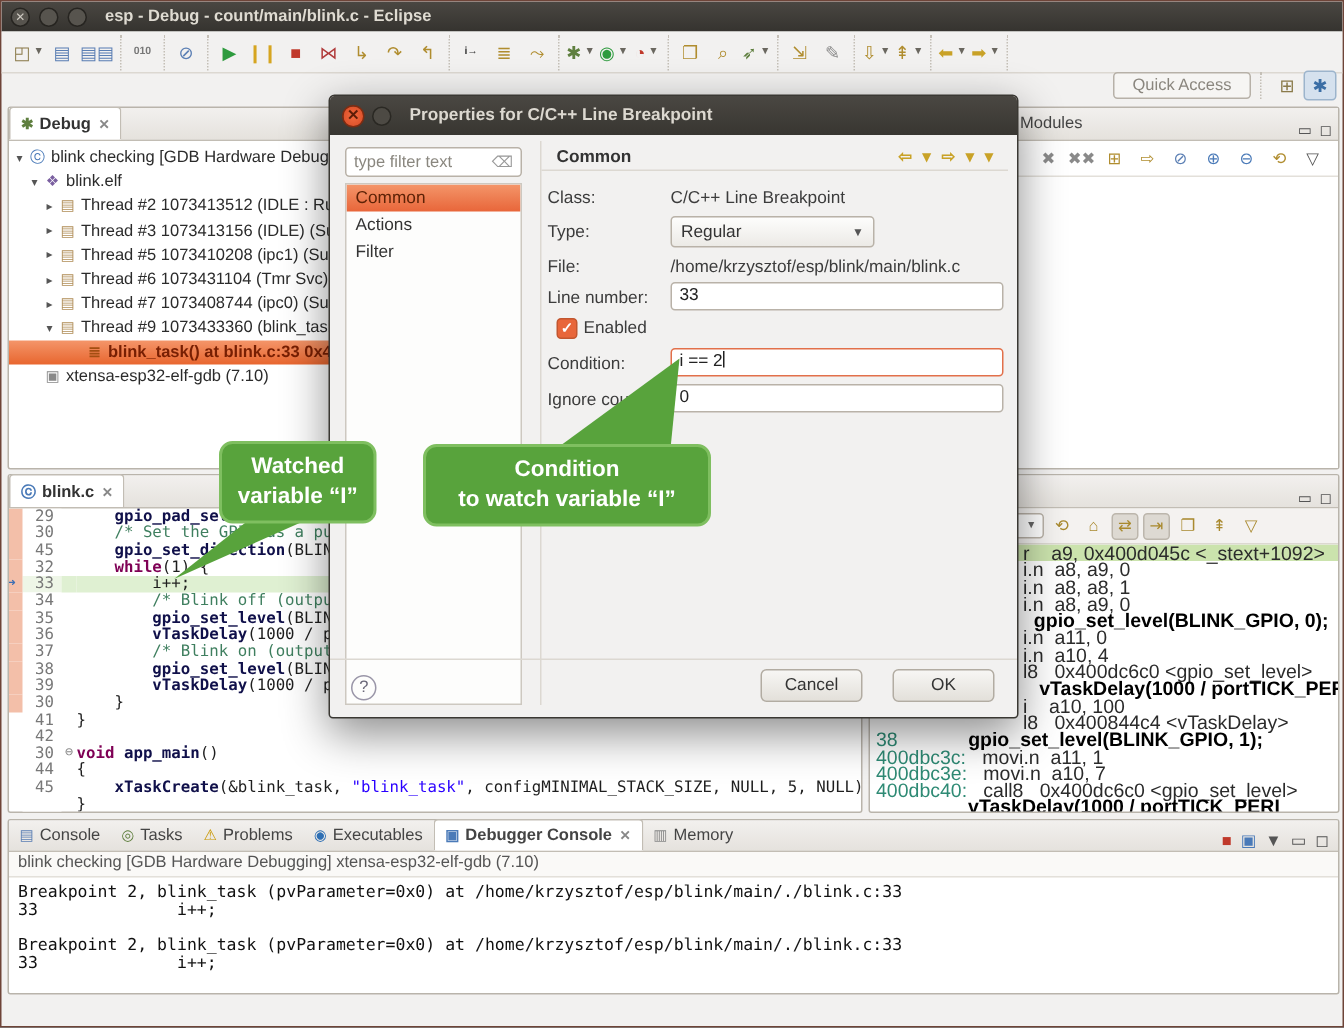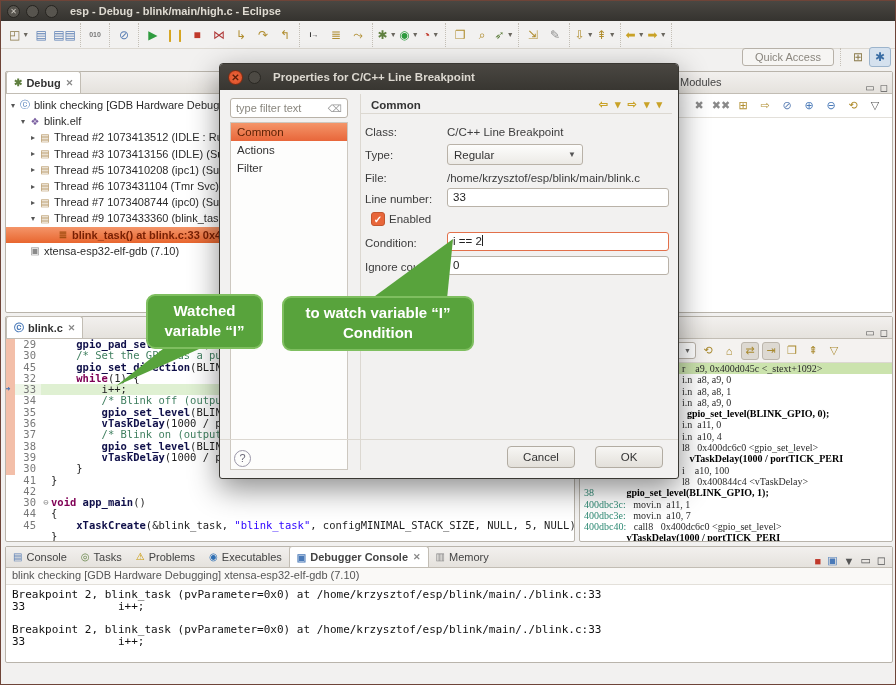--- a/index.html
+++ b/index.html
@@ -52,21 +52,21 @@
   .cl.cur .ctext, .cl.cur .fold { background:#dff0d2; }
   .pl { color:#1e1e1e; } .kw { color:#7f0055; font-weight:bold; } .cm { color:#3f7f5f; }
   .str { color:#2a00ff; } .fn { color:#10104a; font-weight:bold; }
 
   
   #disasm-tools { height:24px; border-bottom:1px solid #dcd8d1; background:#f4f2f0; display:flex; align-items:center; padding:0 4px; gap:3px; }
   #disasm-loc { width:112px; height:17px; border:1px solid #b9b2a8; border-radius:3px; background:#fff; color:#8a877f; font-size:10px; padding:1px 4px; white-space:nowrap; overflow:hidden; display:flex; align-items:center; }
   #disasm-loc .dd { margin-left:auto; font-size:7px; color:#666; }
   .dtool { width:18px; height:18px; display:flex; align-items:center; justify-content:center; font-size:11px; color:#a98a2f; border-radius:3px; }
   .dtool.pressed { background:#ddd9d2; border:1px solid #bcb6ac; }
-  #disasm-body { font-family:Liberation Serif, serif; font-size:10px; overflow:hidden; height:calc(100% - 46px); }
+  #disasm-body { font-family:Liberation Sans, sans-serif; font-size:13px; overflow:hidden; height:calc(100% - 46px); }
   .drow { height:11.3px; line-height:11.3px; white-space:pre; }
   .drow.hl { background:#cbe3ad; }
   .addr { color:#2e8a74; } .ins { color:#2b2b2b; } .src { color:#000; font-weight:bold; }
 
   
   #console-tabs { height:21px; background:linear-gradient(#f2f0ee,#e5e2dd); border-bottom:1px solid #c2bdb4; display:flex; align-items:flex-end; }
   .ctab { height:21px; display:flex; align-items:center; padding:0 7px; font-size:11px; color:#444; }
   .ctab.active { background:#fff; border:1px solid #c2bdb4; border-bottom:none; border-radius:3px 3px 0 0; font-weight:bold; }
   .ctab .cticn { margin-right:4px; font-size:10px; }
   #console-icons { margin-left:auto; display:flex; align-items:center; gap:6px; padding-right:6px; font-size:11px; }
@@ -105,21 +105,21 @@
 </style>
 </head>
 <body>
 
 <div id="win">
 
   <div id="titlebar">
     <div class="winbtn">✕</div>
     <div class="winbtn"></div>
     <div class="winbtn"></div>
-    <div class="title">esp - Debug - blink/main/high.c - Eclipse</div>
+    <div class="title">esp - Debug - count/main/blink.c - Eclipse</div>
   </div>
 
   <div id="toolbar">
       <div class="tgroup">
         <div class="tbtn">
           <span style="color: rgb(138, 122, 74);">◰</span>
           <span class="dd">▼</span>
         </div>
         <div class="tbtn">
           <span style="color: rgb(91, 127, 180);">▤</span>
@@ -482,25 +482,25 @@
     </div>
     <div id="dlg-sep"></div>
     <div id="dlg-help">?</div>
     <div class="dbtn" style="left:287px;">Cancel</div>
     <div class="dbtn" style="left:375px;">OK</div>
   </div>
 
   <svg class="ctail" style="left:100px;top:336px;width:130px;height:55px;" viewBox="0 0 130 55">
     <polygon points="15,49 72,4 116,4" fill="#58a33c"></polygon>
   </svg>
-  <div class="callout" style="left:145px;top:293px;width:117px;">
+  <div class="callout" style="left:145px;top:293px;width:105px;">
     <div>Watched</div>
     <div>variable “I”</div>
   </div>
   <svg class="ctail" style="left:360px;top:236px;width:110px;height:64px;" viewBox="0 0 110 64">
     <polygon points="92,2 10,62 86,62" fill="#58a33c"></polygon>
   </svg>
   <div class="callout" style="left:281px;top:295px;width:192px;">
+    <div>Condition</div>
     <div>to watch variable “I”</div>
-    <div>Condition</div>
   </div>
 
 </div>
 
 </body></html>

